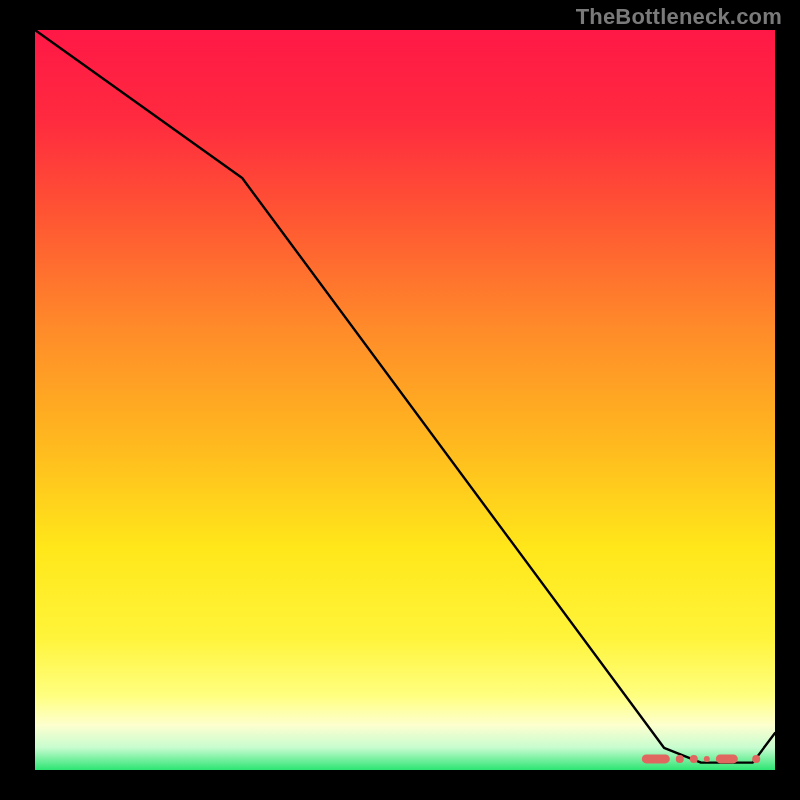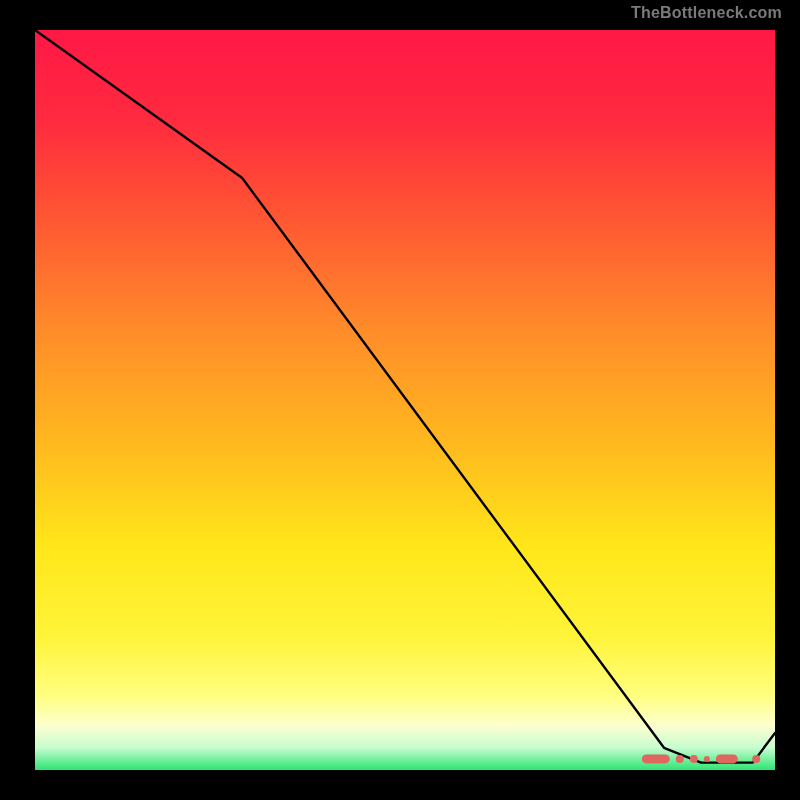--- a/index.html
+++ b/index.html
@@ -15,21 +15,21 @@
     position: relative;
     width: 800px;
     height: 800px;
     background: #000;
   }
   .watermark {
     position: absolute;
     top: 4px;
     right: 18px;
     color: #7a7a7a;
-    font-size: 16px;
+    font-size: 22px;
     font-weight: 600;
     letter-spacing: 0.2px;
     user-select: none;
   }
   .plot {
     position: absolute;
     left: 35px;
     top: 30px;
     width: 740px;
     height: 740px;

